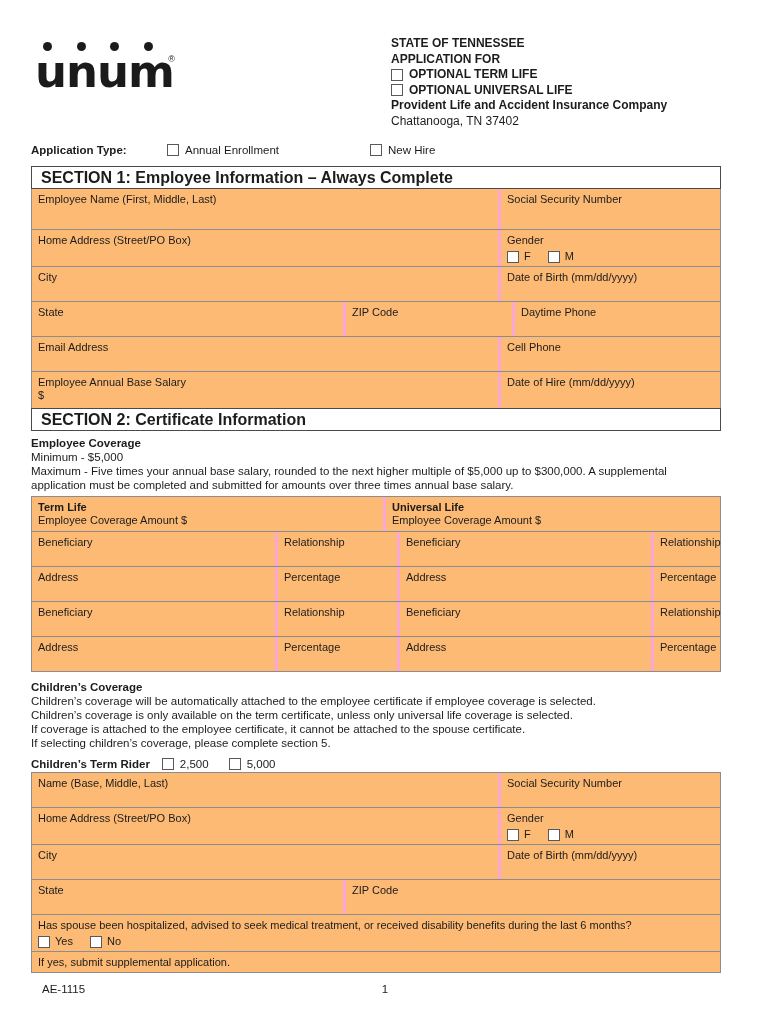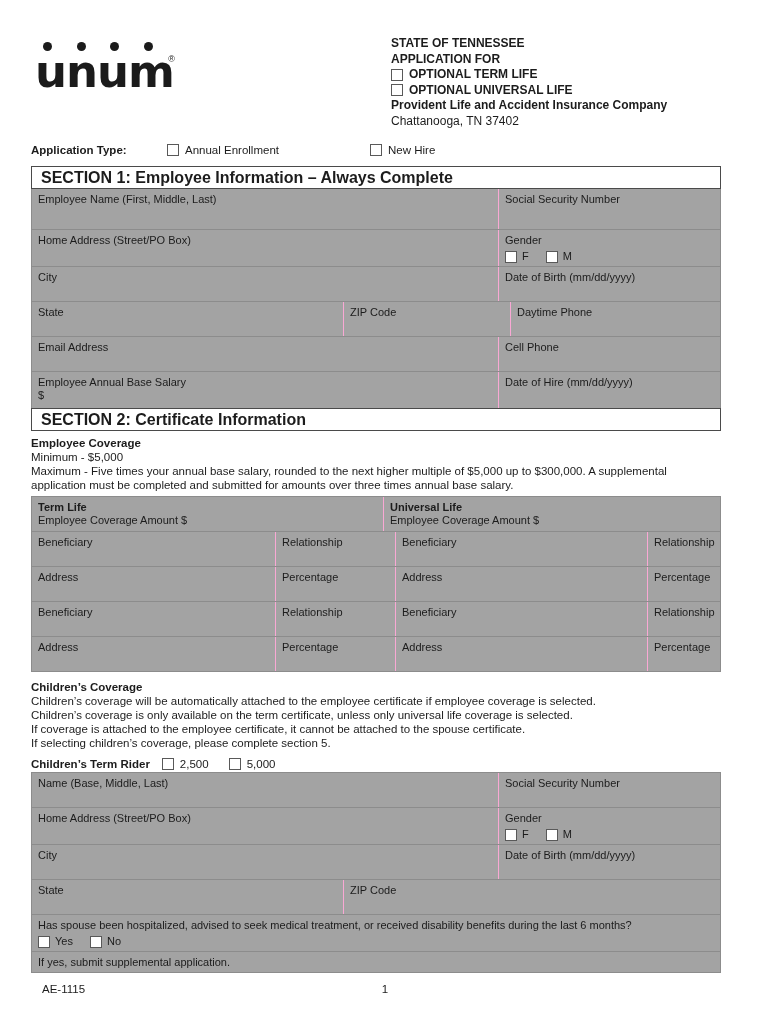--- a/index.html
+++ b/index.html
@@ -27,25 +27,25 @@
   .atlabel{font-weight:bold;}
   .opt{position:absolute;top:0;display:flex;align-items:center;gap:6px;}
   .opt-annual{left:136px;}
   .opt-newhire{left:339px;}
 
   
   .secbox{border:1px solid #4a4a4a;height:21px;display:flex;align-items:center;
           padding-left:9px;font-weight:bold;font-size:16px;margin-top:5px;
           background:#fff;position:relative;z-index:2;}
   .secbox.mt7{margin-top:7px;}
-  .tbl{border:1px solid #8c8c8c;margin-top:-1px;background:#a3a3a3;}
+  .tbl{border:1px solid #8c8c8c;margin-top:-1px;background:#fdba74;}
   .tbl.standalone{margin-top:4px;}
   .trow{display:flex;border-top:1px solid #8c8c8c;}
   .trow:first-child{border-top:none;}
-  .cell{border-left:1px solid #f9a8d4;padding:4px 5px 2px 6px;font-size:11px;line-height:13px;}
+  .cell{border-left:3px solid #f9a8d4;padding:4px 5px 2px 6px;font-size:11px;line-height:13px;}
   .cell:first-child{border-left:none;}
   .cell .lbl{display:block;}
   .grow{flex:1;}
   .w455{width:455px;flex:none;}
   .w300{width:300px;flex:none;}
   .w155{width:155px;flex:none;}
   .w232{width:232px;flex:none;}
   .w108{width:108px;flex:none;}
   .w240{width:240px;flex:none;}
   .w340{width:340px;flex:none;}

